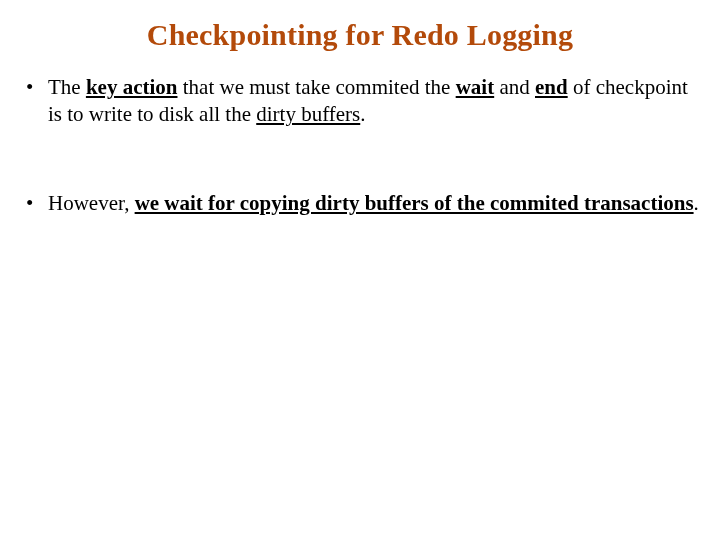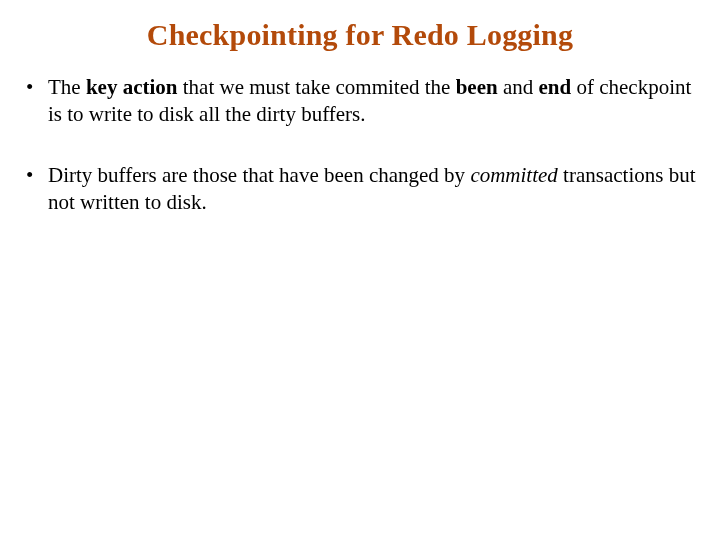--- a/index.html
+++ b/index.html
@@ -41,46 +41,42 @@
     content: "•";
     position: absolute;
     left: 6px;
     top: 0;
     font-size: 21px;
     line-height: 1.28;
   }
   .gap {
     height: 28px;
   }
-  .bold { font-weight: bold; }
-  .ul { }
+  .bold { font-weight: bold; text-decoration: underline; }
+  .ul { text-decoration: underline; }
   .ital { font-style: italic; }
 </style>
 </head>
 <body>
 
 <div class="slide">
 
   <h1 class="title">Checkpointing for Redo Logging</h1>
 
   <ul class="bullets">
 
-    <li><span>The </span><span class="bold">key action</span><span> that we must take commited the </span><span class="bold">been</span><span> and </span><span class="bold">end</span><span> of checkpoint is to write to disk all the </span><span class="ul">dirty buffers</span><span>.</span></li>
+    <li><span>The </span><span class="bold">key action</span><span> that we must take commited the </span><span class="bold">wait</span><span> and </span><span class="bold">end</span><span> of checkpoint is to write to disk all the </span><span class="ul">dirty buffers</span><span>.</span></li>
 
   </ul>
 
   <div class="gap"></div>
 
-  <ul class="bullets">
-
-    <li><span class="ul">Dirty buffers</span><span> are those that have been changed by </span><span class="ital">committed</span><span> transactions but not written to disk.</span></li>
-
-  </ul>
 
   <div class="gap"></div>
 
   <ul class="bullets">
 
 
+    <li><span>However, </span><span class="bold">we wait for copying dirty buffers of the commited transactions</span><span>.</span></li>
 
   </ul>
 
 </div>
 
 </body></html>

